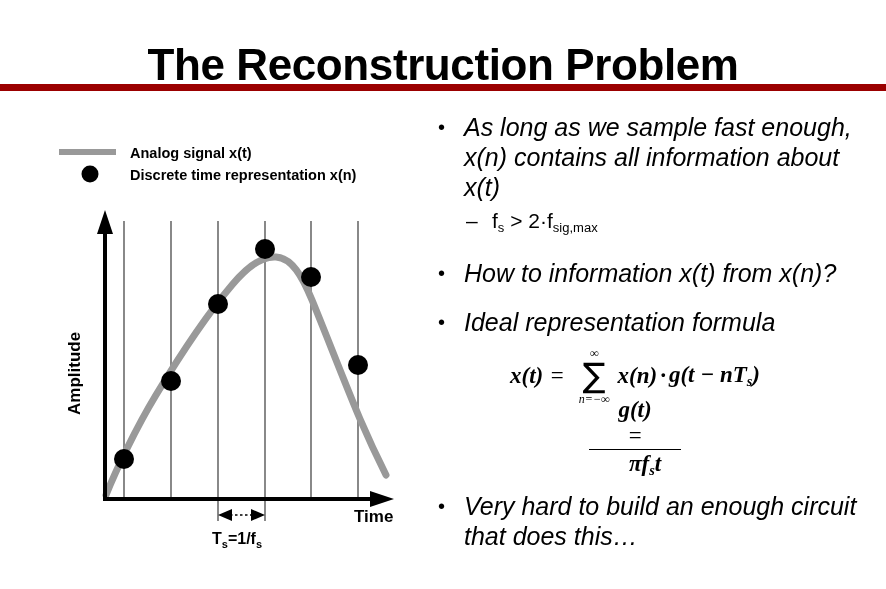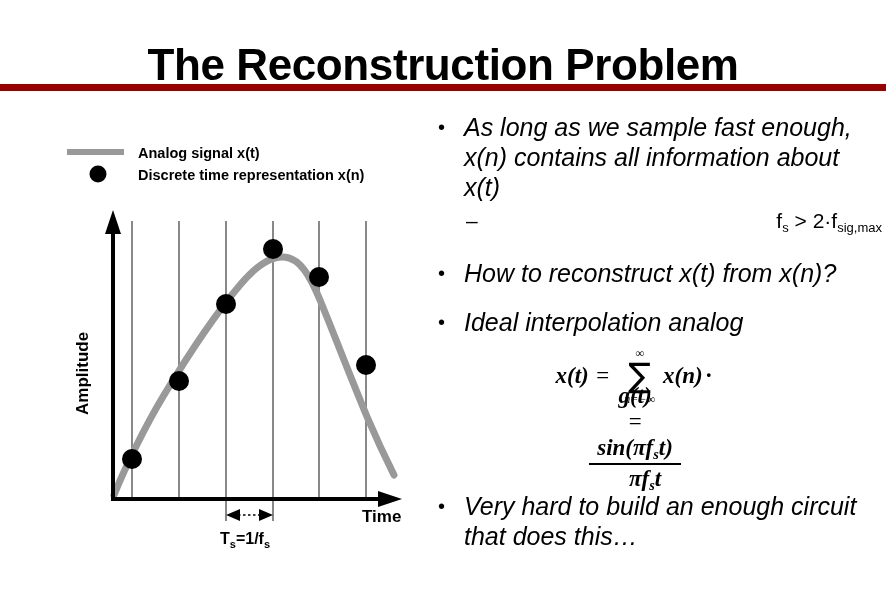--- a/index.html
+++ b/index.html
@@ -36,21 +36,21 @@
     top: 84px;
     left: 0;
     width: 886px;
     height: 7px;
     background: #9B0000;
   }
 
   
   #figure-panel {
     position: absolute;
-    left: 12px;
+    left: 4px;
     top: 110px;
     width: 425px;
     height: 479px;
   }
   #figure-svg { display: block; }
 
   
   .legend-label {
     font-family: "Liberation Sans", sans-serif;
     font-weight: bold;
@@ -109,21 +109,21 @@
     align-items: flex-start;
     font-size: 21px;
     line-height: 26px;
     margin: 1px 0 8px 0;
     padding-left: 34px;
   }
   .sub-mark {
     width: 26px;
     flex: 0 0 26px;
   }
-  .sub-text { flex: 1 1 auto; white-space: nowrap; text-align: right; }
+  .sub-text { flex: 1 1 auto; white-space: nowrap; }
   .sub-text sub {
     font-size: 0.62em;
     vertical-align: -0.28em;
   }
   .gap-sm { height: 9px; }
   .gap-md { height: 13px; }
 
   
   #math-block {
     position: absolute;
@@ -268,28 +268,28 @@
 
   <div class="sub-row">
     <span class="sub-mark">–</span>
     <span class="sub-text"><span>f</span><sub>s</sub><span> &gt; 2·</span><span>f</span><sub>sig,max</sub></span>
   </div>
 
   <div class="gap-sm"></div>
 
   <div class="bullet-row">
     <span class="bullet-mark">•</span>
-    <span class="bullet-text">How to reconstruct x(t) from x(n)?</span>
+    <span class="bullet-text">How to information x(t) from x(n)?</span>
   </div>
 
   <div class="gap-md"></div>
 
   <div class="bullet-row">
     <span class="bullet-mark">•</span>
-    <span class="bullet-text">Ideal interpolation analog</span>
+    <span class="bullet-text">Ideal representation formula</span>
   </div>
 
   <div style="height:148px"></div>
 
   <div class="bullet-row">
     <span class="bullet-mark">•</span>
     <span class="bullet-text">Very hard to build an enough circuit that does this…</span>
   </div>
 </div>
 
@@ -298,24 +298,24 @@
   <div class="math-line" id="math-sum-line">
     <span class="mathvar">x(t)</span>
     <span class="op-eq">=</span>
     <span class="sigma-group">
       <span class="sigma-lim top">∞</span>
       <span class="sigma-glyph">∑</span>
       <span class="sigma-lim bot">n=−∞</span>
     </span>
     <span class="mathvar">x(n)</span>
     <span class="mathvar" style="margin:0 3px">·</span>
+    <span class="mathvar"><span>g(t − nT</span><sub>s</sub><span>)</span></span>
   </div>
 
   <div class="math-line" id="math-g-line">
     <span class="mathvar">g(t)</span>
     <span class="op-eq">=</span>
     <span class="frac">
-      <span class="num mathvar"><span>sin(πf</span><sub>s</sub><span>t)</span></span>
       <span class="bar"></span>
       <span class="den mathvar"><span>πf</span><sub>s</sub><span>t</span></span>
     </span>
   </div>
 </div>
 
 </body></html>

